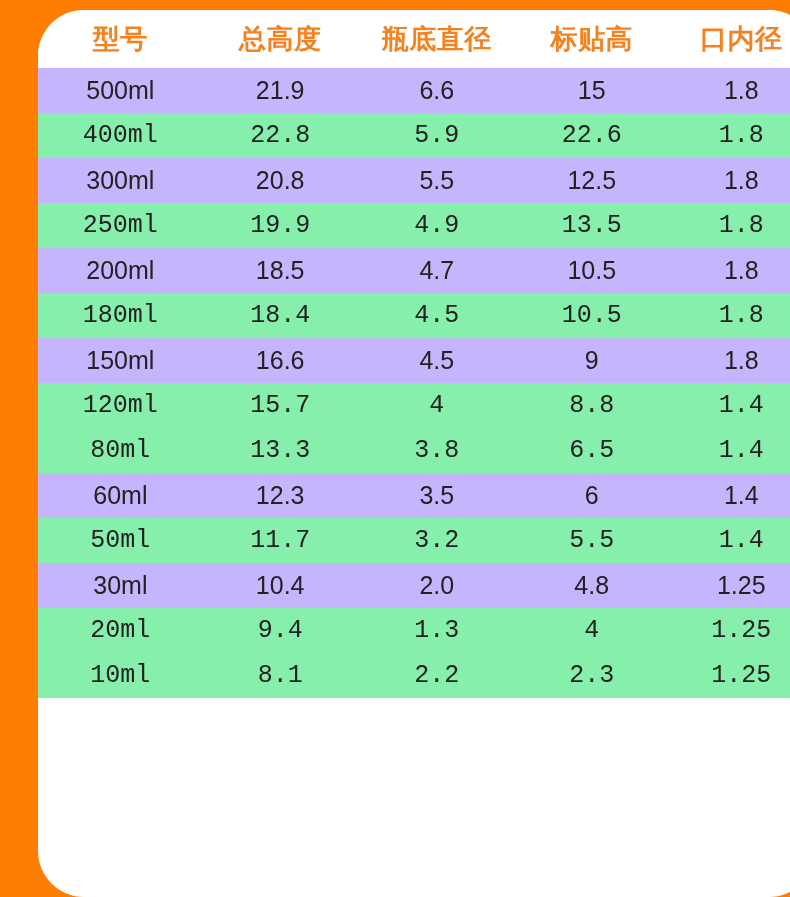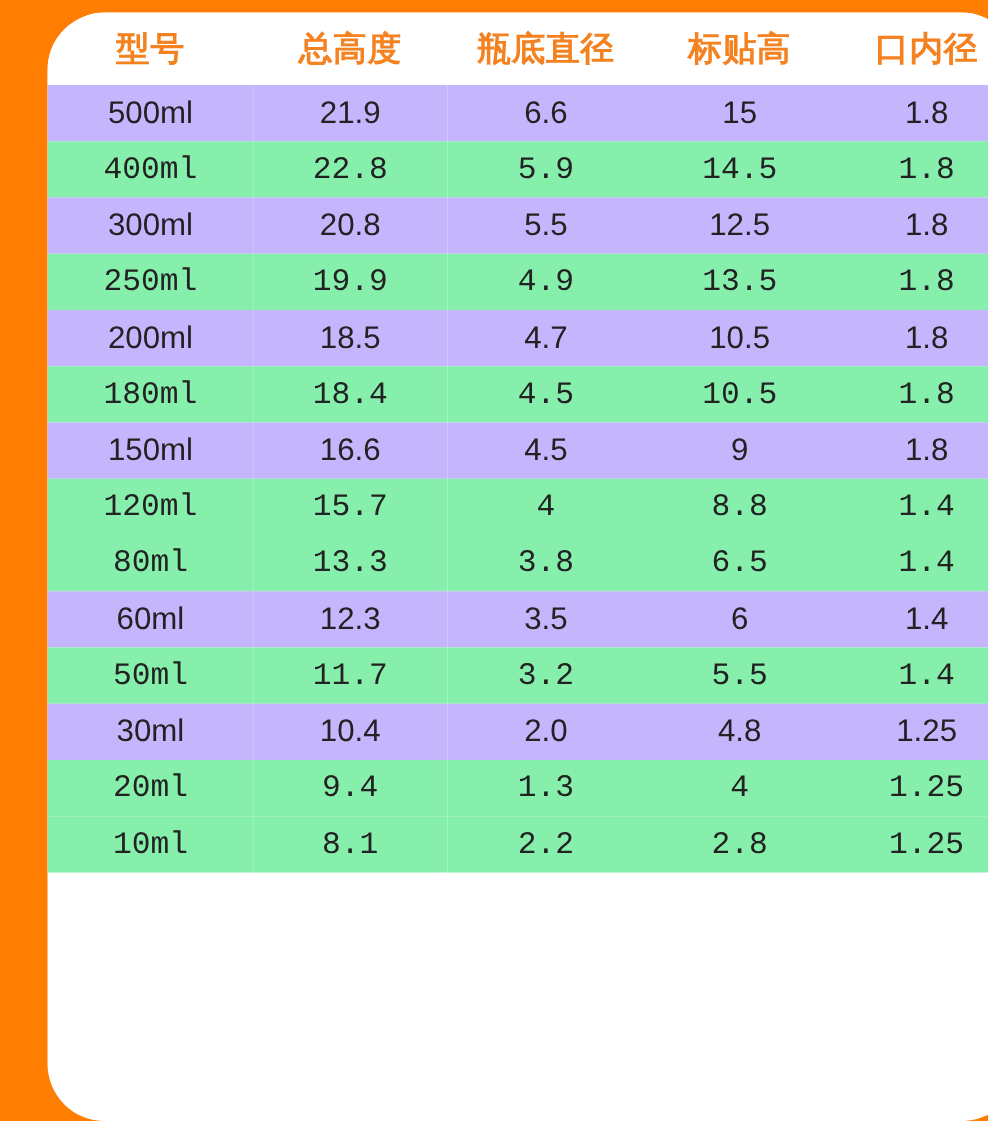--- a/index.html
+++ b/index.html
@@ -98,21 +98,21 @@
           <td>500ml</td>
           <td>21.9</td>
           <td>6.6</td>
           <td>15</td>
           <td>1.8</td>
         </tr>
         <tr class="even">
           <td>400ml</td>
           <td>22.8</td>
           <td>5.9</td>
-          <td>14.5</td>
+          <td>22.6</td>
           <td>1.8</td>
         </tr>
         <tr class="odd">
           <td>300ml</td>
           <td>20.8</td>
           <td>5.5</td>
           <td>12.5</td>
           <td>1.8</td>
         </tr>
         <tr class="even">
@@ -182,18 +182,18 @@
           <td>20ml</td>
           <td>9.4</td>
           <td>1.3</td>
           <td>4</td>
           <td>1.25</td>
         </tr>
         <tr class="even">
           <td>10ml</td>
           <td>8.1</td>
           <td>2.2</td>
-          <td>2.8</td>
+          <td>2.3</td>
           <td>1.25</td>
         </tr>
       </tbody>
   </table>
 </div>
 
 </body></html>

